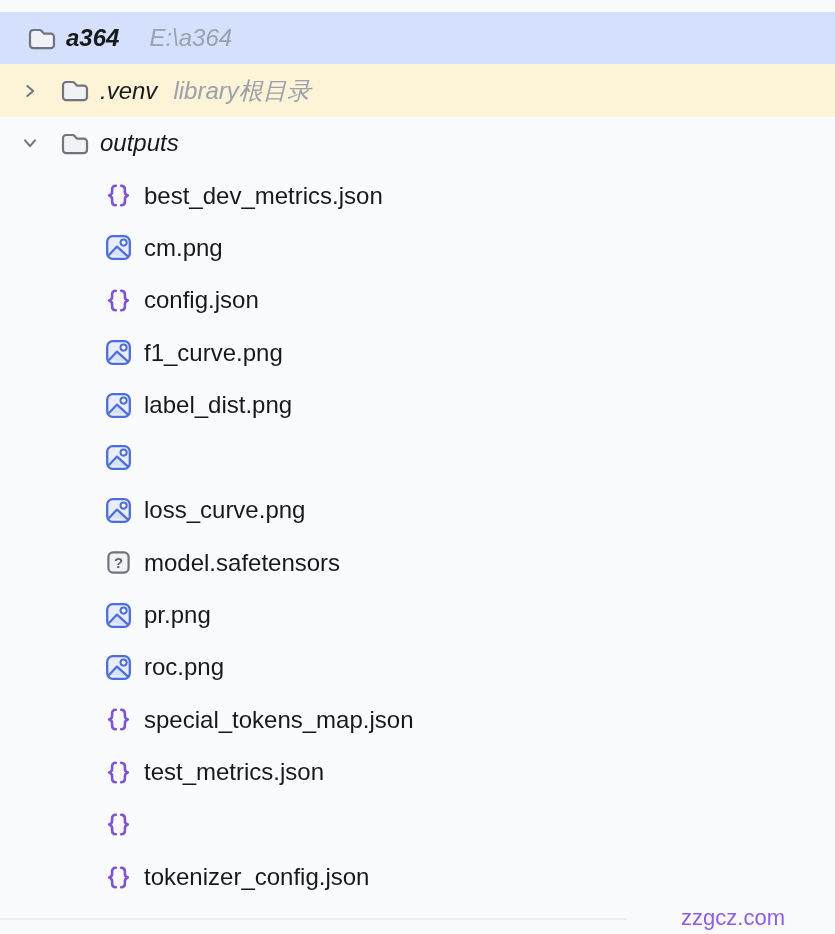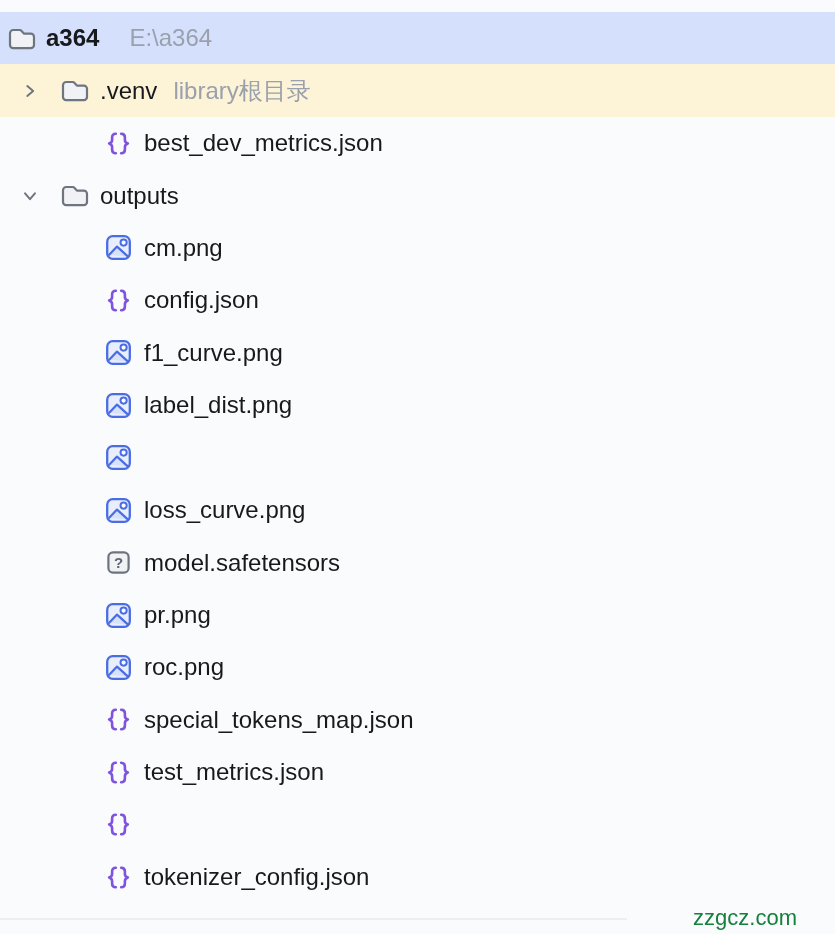--- a/index.html
+++ b/index.html
@@ -19,40 +19,40 @@
     background:var(--bg);
     font-family:"Liberation Sans","DejaVu Sans",sans-serif;
     color:var(--txt);
   }
   .panel{position:relative;width:835px;height:934px;overflow:hidden;}
   #tree{position:relative;padding-top:12px;z-index:2;}
   .row{
     display:flex;align-items:center;height:52.45px;width:835px;
     font-size:24px;white-space:nowrap;cursor:default;
   }
-  .row.root{background:var(--sel);padding-left:7px;}
-  .row.level1{padding-left:21px;}
+  .row.root{background:var(--sel);padding-left:27px;font-style:italic;}
+  .row.level1{padding-left:21px;font-style:italic;}
   .row.level1.hl{background:var(--cream);}
   .row.level2{padding-left:105px;}
   .root-name{font-weight:bold;margin-left:9px;}
   .root-path{color:var(--txt2);margin-left:30px;}
   .chev{width:18px;height:20px;display:inline-flex;align-items:center;justify-content:center;margin-right:21px;flex:none;}
   .icon-slot{display:inline-flex;align-items:center;justify-content:center;flex:none;}
   .folder-slot{width:30px;height:27px;}
   .file-icon-slot{width:27px;height:27px;}
   .label{margin-left:10px;}
   .level2 .label{margin-left:12px;}
   .hint{color:var(--txt2);margin-left:16px;}
   .bottom-divider{
     position:absolute;left:0;top:918px;width:627px;height:2px;
     background:#eceef1;z-index:1;
   }
   .watermark{
-    position:absolute;top:905px;right:38px;z-index:3;
-    font-size:22px;color:#15803d;
+    position:absolute;top:905px;right:50px;z-index:3;
+    font-size:22px;color:#8b5cf6;
   }
   svg{display:block;}
 </style>
 </head>
 <body>
 
 <div class="panel">
   <div class="bottom-divider"></div>
   <div id="tree">
     <div class="row root">
@@ -72,47 +72,47 @@
 
     </span>
     <span class="icon-slot folder-slot">
           <svg width="30" height="27" viewBox="0 0 30 27" fill="none">
     <path d="M3 8.2 a3.2 3.2 0 0 1 3.2 -3.2 h6.4 a2.6 2.6 0 0 1 2 0.95 L16.9 8.6 h6.9 a3.2 3.2 0 0 1 3.2 3.2 v8.2 a3.2 3.2 0 0 1 -3.2 3.2 H6.2 A3.2 3.2 0 0 1 3 20 Z" fill="#f1f2f5" stroke="#6e7580" stroke-width="2.2" stroke-linejoin="round"></path>
   </svg>
         </span>
     <span class="label">.venv</span>
     <span class="hint">library根目录</span>
   </div>
-      <div class="row level2">
-    <span class="icon-slot file-icon-slot">
-          <svg width="27" height="27" viewBox="0 0 27 27" fill="none">
-    <path d="M10.8 3.8 C8.1 3.8 7.1 5.3 7.1 7.6 V9.9 C7.1 11.9 6.1 12.9 4.1 13.5 C6.1 14.1 7.1 15.1 7.1 17.1 V19.4 C7.1 21.7 8.1 23.2 10.8 23.2" stroke="#7d53e0" stroke-width="2.6" stroke-linecap="round" stroke-linejoin="round"></path>
-    <path d="M16.2 3.8 C18.9 3.8 19.9 5.3 19.9 7.6 V9.9 C19.9 11.9 20.9 12.9 22.9 13.5 C20.9 14.1 19.9 15.1 19.9 17.1 V19.4 C19.9 21.7 18.9 23.2 16.2 23.2" stroke="#7d53e0" stroke-width="2.6" stroke-linecap="round" stroke-linejoin="round"></path>
-  </svg>
-        </span>
-    <span class="label">best_dev_metrics.json</span>
-  </div>
       <div class="row level1 expanded">
     <span class="chev">
 
       <svg class="chev-down" width="20" height="20" viewBox="0 0 20 20" fill="none">
         <path d="M4.5 7 L10 13.5 L15.5 7" stroke="#6e7580" stroke-width="2.2" stroke-linecap="round" stroke-linejoin="round"></path>
       </svg>
     </span>
     <span class="icon-slot folder-slot">
           <svg width="30" height="27" viewBox="0 0 30 27" fill="none">
     <path d="M3 8.2 a3.2 3.2 0 0 1 3.2 -3.2 h6.4 a2.6 2.6 0 0 1 2 0.95 L16.9 8.6 h6.9 a3.2 3.2 0 0 1 3.2 3.2 v8.2 a3.2 3.2 0 0 1 -3.2 3.2 H6.2 A3.2 3.2 0 0 1 3 20 Z" fill="#f1f2f5" stroke="#6e7580" stroke-width="2.2" stroke-linejoin="round"></path>
   </svg>
         </span>
     <span class="label">outputs</span>
     <span class="hint"></span>
   </div>
       <div class="row level2">
     <span class="icon-slot file-icon-slot">
           <svg width="27" height="27" viewBox="0 0 27 27" fill="none">
+    <path d="M10.8 3.8 C8.1 3.8 7.1 5.3 7.1 7.6 V9.9 C7.1 11.9 6.1 12.9 4.1 13.5 C6.1 14.1 7.1 15.1 7.1 17.1 V19.4 C7.1 21.7 8.1 23.2 10.8 23.2" stroke="#7d53e0" stroke-width="2.6" stroke-linecap="round" stroke-linejoin="round"></path>
+    <path d="M16.2 3.8 C18.9 3.8 19.9 5.3 19.9 7.6 V9.9 C19.9 11.9 20.9 12.9 22.9 13.5 C20.9 14.1 19.9 15.1 19.9 17.1 V19.4 C19.9 21.7 18.9 23.2 16.2 23.2" stroke="#7d53e0" stroke-width="2.6" stroke-linecap="round" stroke-linejoin="round"></path>
+  </svg>
+        </span>
+    <span class="label">best_dev_metrics.json</span>
+  </div>
+      <div class="row level2">
+    <span class="icon-slot file-icon-slot">
+          <svg width="27" height="27" viewBox="0 0 27 27" fill="none">
     <rect x="2.2" y="2.2" width="22.6" height="22.6" rx="5.5" fill="#e9eefc" stroke="#4a6de4" stroke-width="2.3"></rect>
     <path d="M4.2 20.8 L12 12.6 L22.8 22.4" fill="#d7e1fa" stroke="#4a6de4" stroke-width="2.2" stroke-linecap="round" stroke-linejoin="round"></path>
     <circle cx="18.6" cy="8.6" r="3.1" fill="#ffffff" stroke="#4a6de4" stroke-width="2"></circle>
   </svg>
         </span>
     <span class="label">cm.png</span>
   </div>
       <div class="row level2">
     <span class="icon-slot file-icon-slot">
           <svg width="27" height="27" viewBox="0 0 27 27" fill="none">

